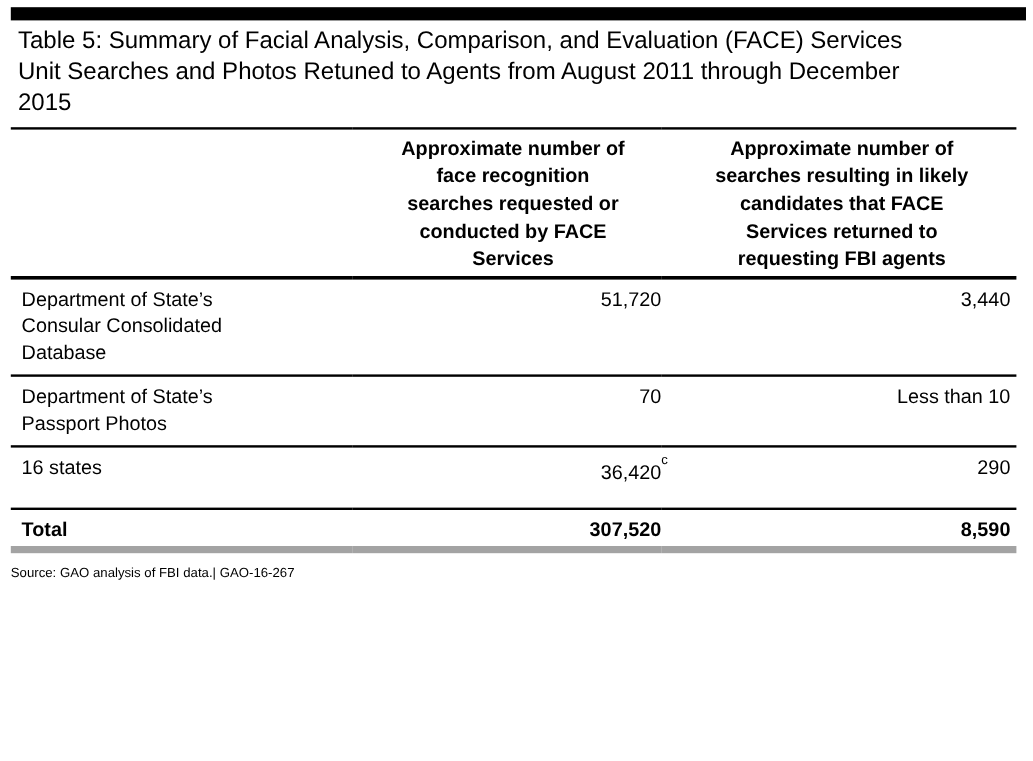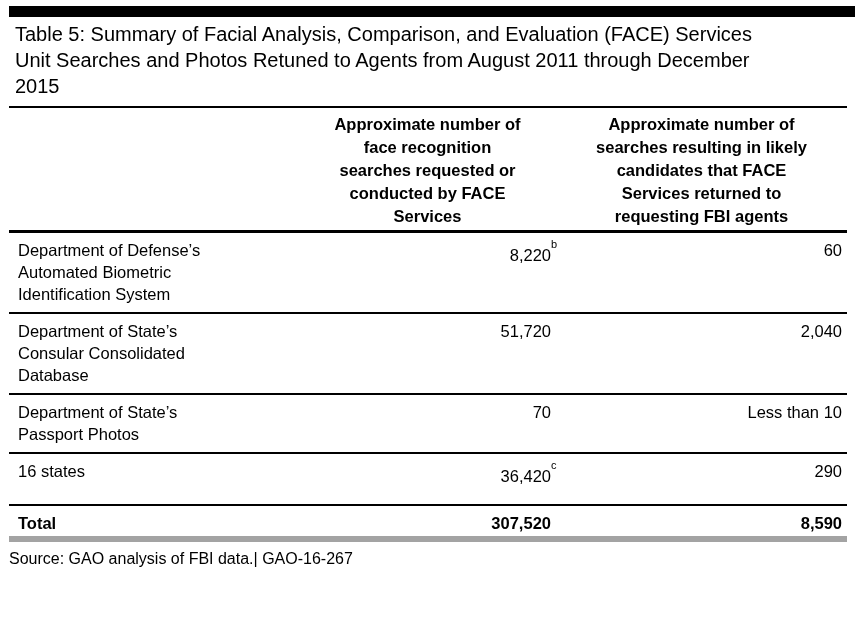--- a/index.html
+++ b/index.html
@@ -80,21 +80,21 @@
     font-weight: bold;
     line-height: 22px;
     padding: 6px 0 2px 0;
     border-bottom: 6px solid #a3a3a3;
   }
   .data-table tfoot td.cell-label {
     padding-left: 9px;
   }
   .source-line {
     margin-top: 9px;
-    font-size: 16px;
+    font-size: 11px;
     line-height: 16px;
   }
 </style>
 </head>
 <body>
 
 <div class="page">
 
   <div class="top-bar"></div>
 
@@ -118,32 +118,25 @@
 Services</th>
         <th class="col-candidates">Approximate number of
 searches resulting in likely
 candidates that FACE
 Services returned to
 requesting FBI agents</th>
       </tr>
     </thead>
     <tbody>
       <tr>
-        <td class="cell-label">Department of Defense’s
-Automated Biometric
-Identification System</td>
-        <td class="cell-num"><span>8,220</span><sup class="fn">b</sup></td>
-        <td class="cell-num cell-candidates">60</td>
-      </tr>
-      <tr>
         <td class="cell-label">Department of State’s
 Consular Consolidated
 Database</td>
         <td class="cell-num"><span>51,720</span><sup class="fn"></sup></td>
-        <td class="cell-num cell-candidates">2,040</td>
+        <td class="cell-num cell-candidates">3,440</td>
       </tr>
       <tr>
         <td class="cell-label">Department of State’s
 Passport Photos</td>
         <td class="cell-num"><span>70</span><sup class="fn"></sup></td>
         <td class="cell-num cell-candidates">Less than 10</td>
       </tr>
       <tr class="single-line">
         <td class="cell-label">16 states</td>
         <td class="cell-num"><span>36,420</span><sup class="fn">c</sup></td>

